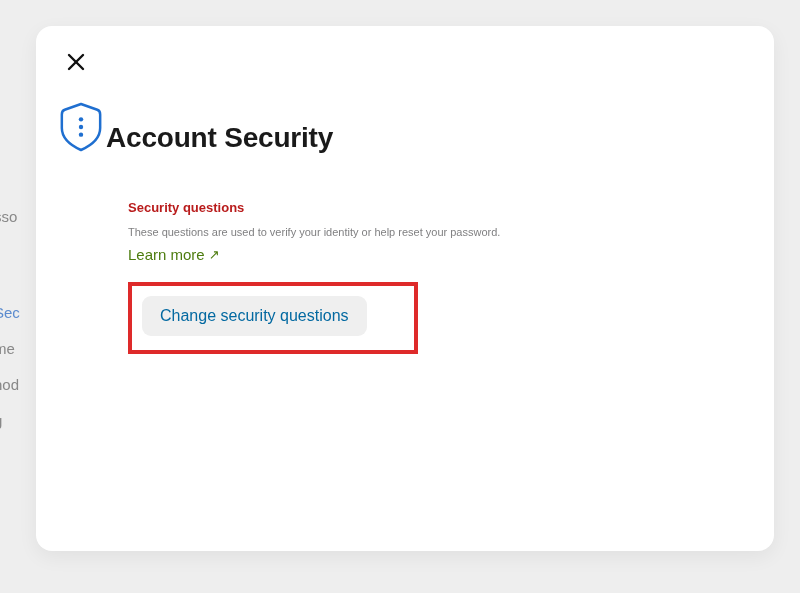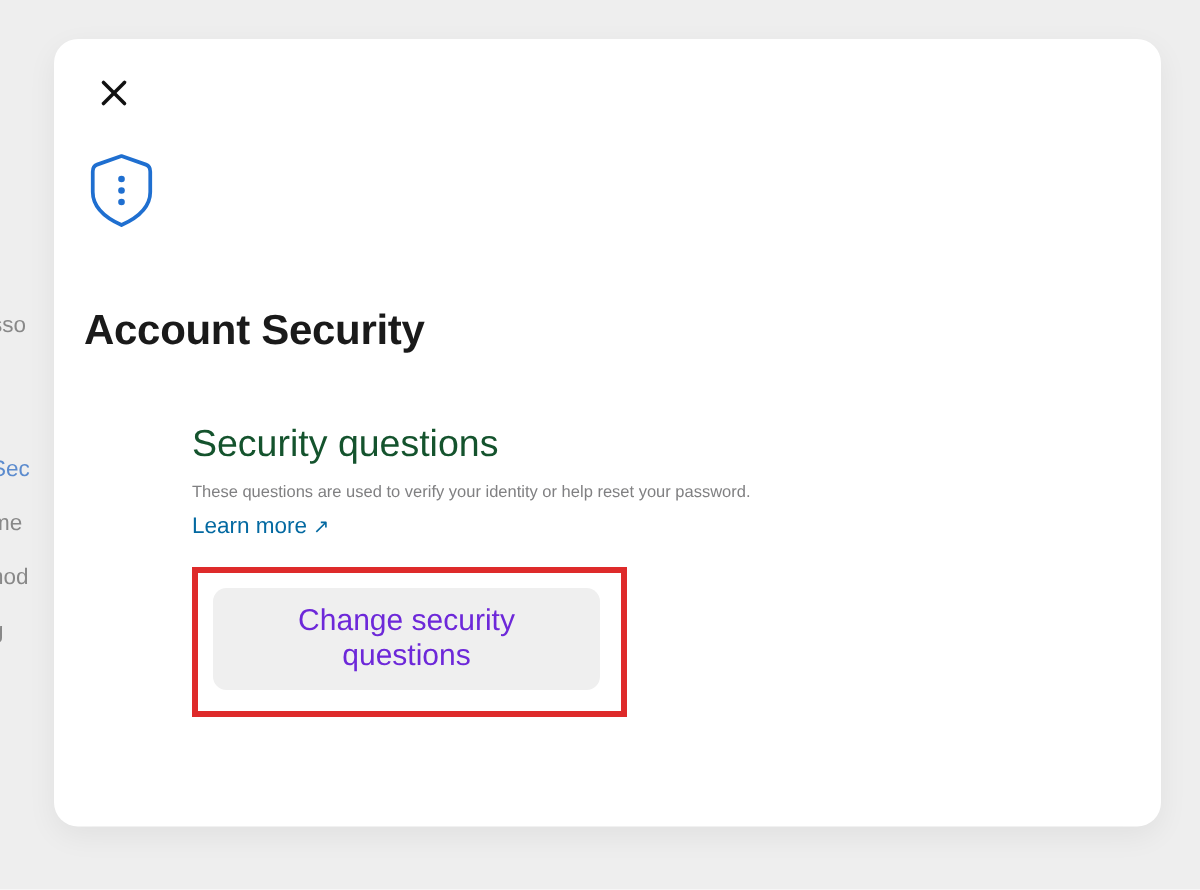--- a/index.html
+++ b/index.html
@@ -47,81 +47,80 @@
     height: 28px;
     background: transparent;
     border: none;
     cursor: pointer;
     padding: 2px;
   }
   .close-btn svg { width: 100%; height: 100%; }
 
   .modal-header {
     display: flex;
-    flex-direction: column;
-    align-items: flex-start;
+    flex-direction: row;
+    align-items: flex-end;
     padding-top: 54px;
-    gap: 28px;
   }
   .shield-wrap {
     width: 50px;
     height: 54px;
     display: flex;
     align-items: center;
     justify-content: center;
   }
   .modal-title {
     margin-top: 22px;
     font-size: 28px;
     font-weight: 600;
     letter-spacing: -0.2px;
     color: #1a1a1a;
   }
 
   .section {
     padding: 46px 66px 0 72px;
   }
   .section-heading {
-    font-size: 25px;
-    font-weight: 400;
-    color: #14532d;
+    font-size: 13px;
+    font-weight: 700;
+    color: #b91c1c;
   }
   .section-desc {
     margin-top: 10px;
     font-size: 11px;
     color: #808082;
     line-height: 1.4;
   }
   .learn-more {
     display: inline-flex;
     align-items: center;
     margin-top: 6px;
-    color: #0369a1;
+    color: #4d7c0f;
     font-size: 15px;
     text-decoration: none;
     cursor: pointer;
     gap: 4px;
   }
   .learn-more .arrow {
     font-size: 13px;
   }
 
   .highlight-box {
     margin-top: 18px;
     border: 4px solid #de2a2a;
     padding: 10px 14px 14px 10px;
     width: 290px;
   }
   .change-btn {
     background: #efefef;
     border: none;
     border-radius: 9px;
     padding: 11px 18px;
-    font-size: 20px;
-    color: #6d28d9;
+    font-size: 16px;
+    color: #0369a1;
     cursor: pointer;
     font-family: inherit;
   }
 </style>
 </head>
 <body>
 
 <div class="bg-page">
   <div class="bg-item">sso</div>
   <div class="bg-item" style="height:60px"></div>

